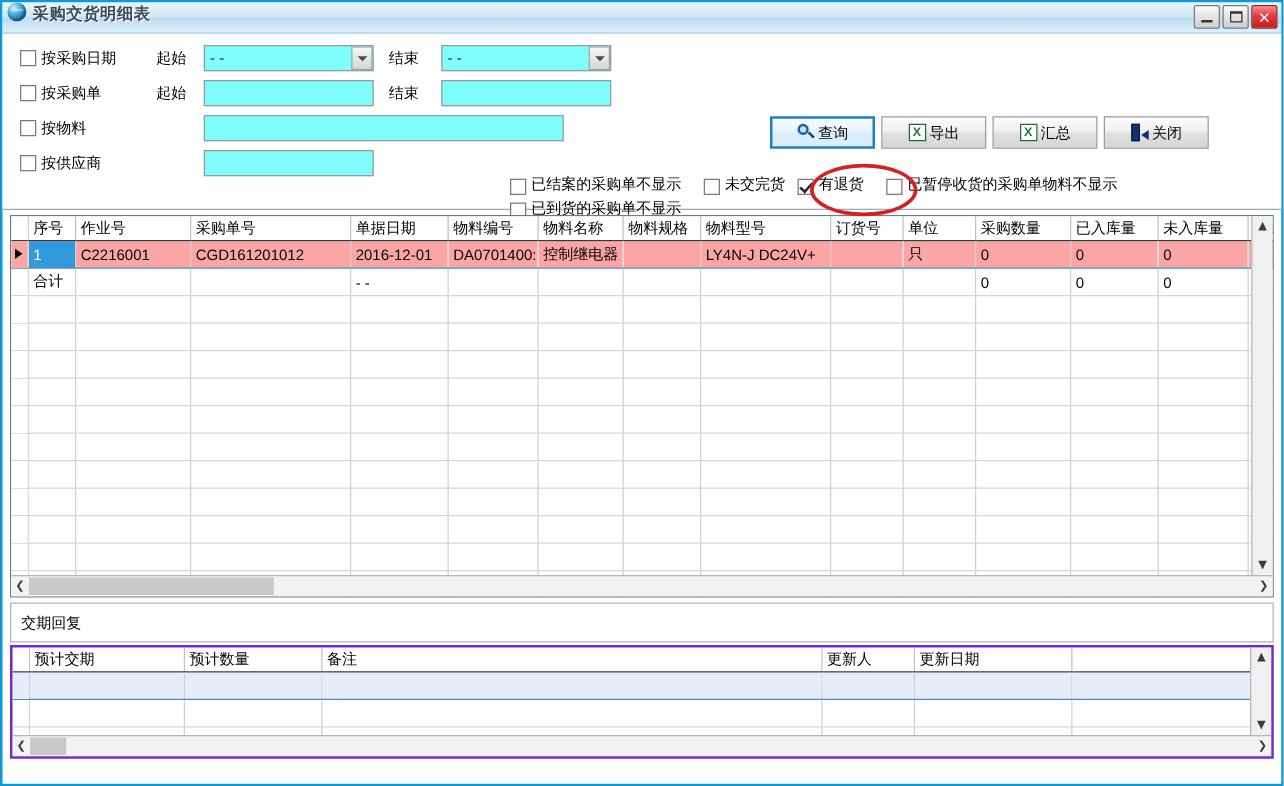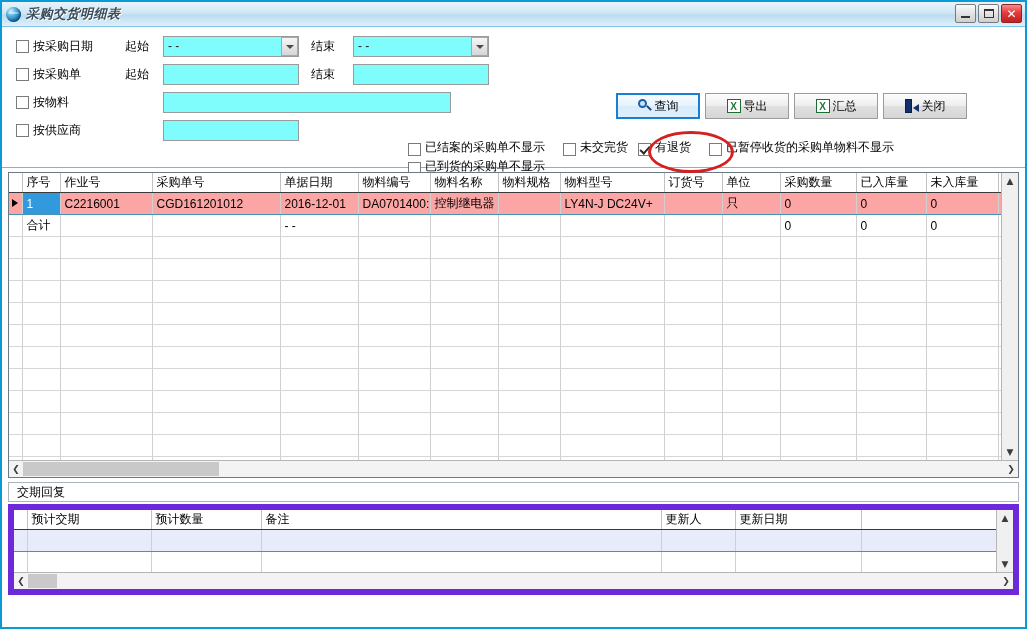--- a/index.html
+++ b/index.html
@@ -26,25 +26,24 @@
     display: flex;
     flex-direction: column;
   }
 
   
   .titlebar {
     height: 24px;
     background: linear-gradient(to bottom, #e8f4fb 0%, #cfe7f5 45%, #bcdcf0 55%, #dff0fa 100%);
     border-bottom: 1px solid #7fc4e6;
     display: flex;
-    align-items: center;
+    align-items: flex-start;
     padding: 0 13px 0 4px;
     flex: none;
     position: relative;
-    font-style: italic;
   }
   .app-globe {
     width: 15px; height: 15px;
     border-radius: 50%;
     background: radial-gradient(circle at 33% 28%, #cfeeff 0%, #5fb8e8 30%, #1d7bb5 62%, #0c4f7c 100%);
     box-shadow: inset -1px -1px 2px rgba(0,0,0,.35);
     margin-right: 5px;
     flex: none;
     position: relative;
   }
@@ -351,34 +350,34 @@
   .hs-thumb {
     position: absolute; left: 0; top: 0;
     width: 20%; height: 14px;
     background: #c9c9c9;
     cursor: pointer;
   }
 
   
   .reply-label-bar {
     flex: none;
-    height: 20px;
+    height: 32px;
     margin: 4px 6px 0 6px;
     border: 1px solid #a9b4bd;
     background: #fff;
     display: flex; align-items: center;
     padding-left: 8px;
     font-size: 12px;
     box-sizing: border-box;
   }
   .reply-grid-wrap {
     flex: none;
     margin: 2px 6px 4px 6px;
     height: 91px;
-    border: 6px solid #6d28d9;
+    border: 2px solid #6d28d9;
     background: #fff;
     box-sizing: border-box;
     display: flex; flex-direction: column;
     overflow: hidden;
   }
   tr.selrow2 td { background: #e8ecfa; border-bottom: 1px solid #4a90b8; }
   th.filler { background: #ececec; border-bottom: 1px solid #3a3a3a; }
 </style>
 </head>
 <body>

